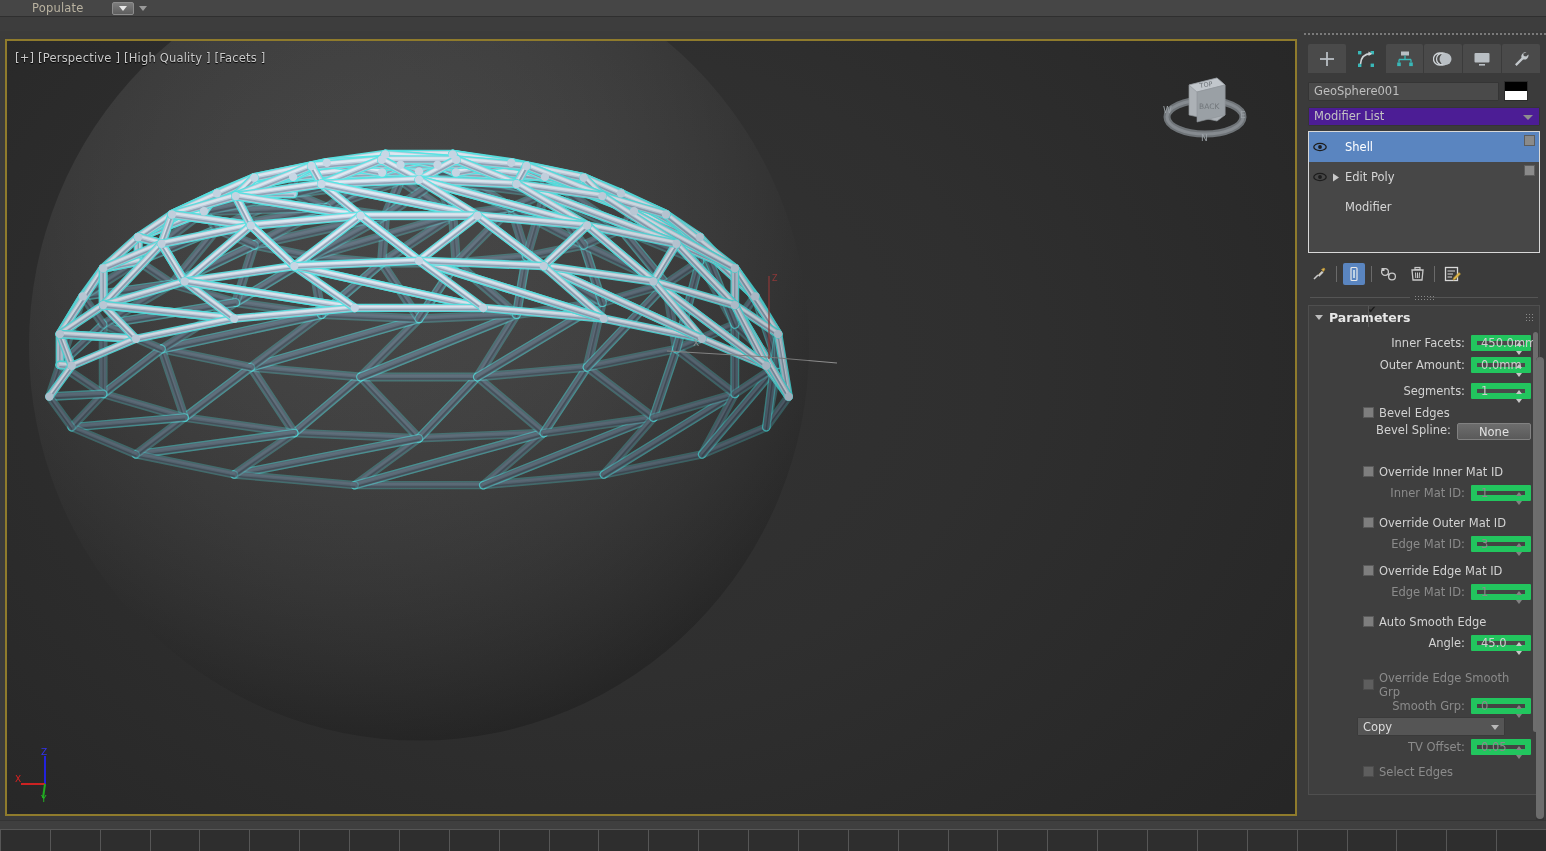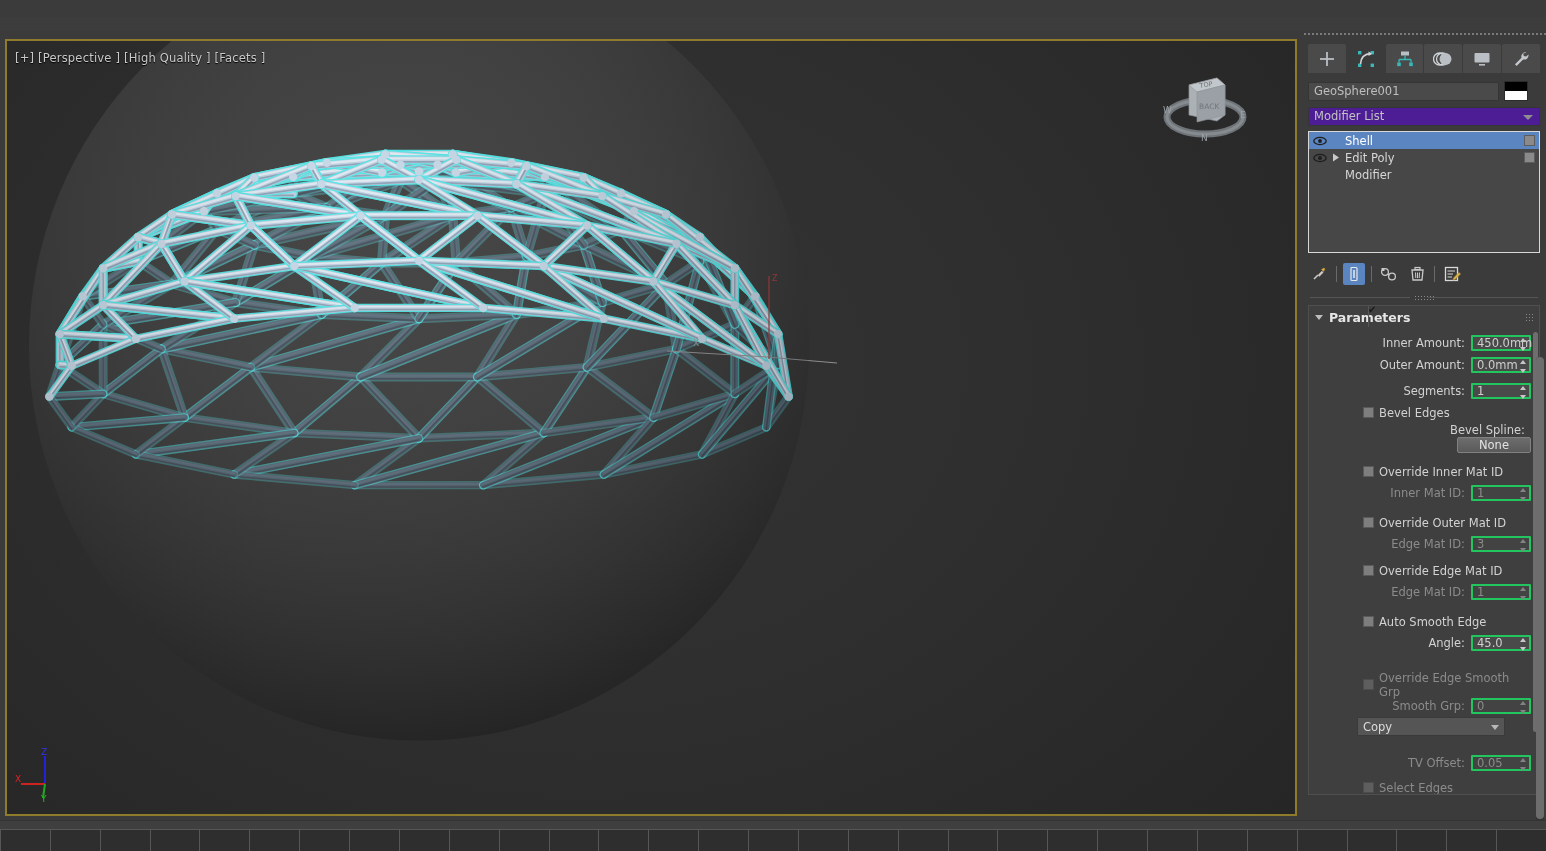--- a/index.html
+++ b/index.html
@@ -104,21 +104,21 @@
   .modlist .arrow {
     position: absolute; right: 6px; top: 7px;
     border-left: 5px solid transparent; border-right: 5px solid transparent; border-top: 5px solid #8e8e8e;
   }
 
   .stack {
     margin: 5px 6px 0 6px; height: 122px; background: #474747;
     border: 1px solid #d8d8d8; overflow: hidden;
   }
   .stack-row {
-    height: 17px; display: flex; align-items: center; font-size: 11.5px; color: #d6d6d6;
+    height: 30px; display: flex; align-items: center; font-size: 11.5px; color: #d6d6d6;
     position: relative; padding-left: 2px;
   }
   .stack-row.sel { background: #5a85c0; color: #ffffff; }
   .stack-eye { width: 18px; display: flex; align-items: center; justify-content: center; }
   .stack-exp { width: 14px; display: flex; align-items: center; justify-content: center; }
   .stack-lbl { padding-left: 2px; }
   .stack-chk {
     position: absolute; right: 4px; top: 3px; width: 11px; height: 11px;
     background: #8a8a8a; border: 1px solid #5d5d5d;
   }
@@ -158,21 +158,21 @@
     position: absolute; right: 6px; top: 7px; width: 8px; height: 9px;
     background-image: radial-gradient(#8a8a8a 40%, transparent 41%);
     background-size: 3px 3px;
   }
   .rollout-body { padding: 4px 8px 0 6px; }
 
   .prow { display: flex; align-items: center; height: 22px; font-size: 11.5px; color: #d2d2d2; }
   .prow.dim { color: #8b8b8b; }
   .plabel { text-align: right; flex: 1; padding-right: 6px; white-space: nowrap; }
   .spin {
-    width: 60px; height: 16px; background: #4a4a4a; border: 2px solid #22c55e;
+    width: 60px; height: 16px; background: #4a4a4a; border: 6px solid #22c55e;
     display: flex; align-items: center; position: relative; border-radius: 1px; text-align: center;
   }
   .spin.dim { background: #434343; }
   .spin .val { padding-left: 4px; font-size: 11.5px; color: #cfcfcf; }
   .spin.dim .val { color: #8b8b8b; }
   .spin .arrows {
     position: absolute; right: 2px; top: 1px; width: 8px; height: 13px;
     display: flex; flex-direction: column; align-items: center; justify-content: space-between;
   }
   .spin .arrows .up { border-left: 3px solid transparent; border-right: 3px solid transparent; border-bottom: 4px solid #c7c7c7; }
@@ -183,21 +183,21 @@
   .chkrow { display: flex; align-items: center; height: 21px; font-size: 11.5px; color: #d2d2d2; padding-left: 48px; }
   .chkrow.dim { color: #8b8b8b; }
   .chk {
     width: 11px; height: 11px; background: #7e7e7e; border: 1px solid #5a5a5a;
     margin-right: 5px; display: flex; align-items: center; justify-content: center;
     flex: none;
   }
   .chk.dim { background: #5e5e5e; border-color: #4c4c4c; }
   .chk .tick { font-size: 10px; color: #1a1a1a; line-height: 1; margin-top: -1px; }
 
-  .btnrow { display: flex; align-items: flex-end; height: 24px; font-size: 11.5px; color: #d2d2d2; flex-direction: column; }
+  .btnrow { display: flex; align-items: flex-start; height: 24px; font-size: 11.5px; color: #d2d2d2; }
   .pbtn {
     width: 74px; height: 17px; background: linear-gradient(#6d6d6d, #5a5a5a);
     border: 1px solid #818181; border-radius: 2px;
     display: flex; align-items: center; justify-content: center;
     color: #e2e2e2; font-size: 11.5px;
   }
   .section-title { font-size: 11.5px; color: #e0e0e0; padding: 8px 0 4px 42px; }
   .combo {
     margin-left: 42px; width: 148px; height: 19px; background: #555555; border: 1px solid #3a3a3a;
     display: flex; align-items: center; padding: 0 5px; color: #dcdcdc; font-size: 11.5px;
@@ -231,20 +231,27 @@
     background: #2e2e2e;
     border-top: 1px solid #565656;
   }
   .tick { position: absolute; top: 0; width: 1px; height: 22px; background: #565656; }
 </style>
 </head>
 <body>
 
 <div id="app">
 
+  <div class="topbar">
+    <div class="populate-label">Populate</div>
+    <div class="populate-btn">
+        <div class="tri"></div>
+      </div>
+    <div class="populate-caret"></div>
+  </div>
   <div class="topbar-strip"></div>
 
   <div class="viewport-wrap">
     <div class="vp-grad"></div>
 
     <svg class="vp-canvas" viewBox="0 0 1288 773" preserveAspectRatio="none">
       <defs>
         <linearGradient id="strutL" x1="0" y1="0" x2="1" y2="1">
           <stop offset="0%" stop-color="#d6e3ef"></stop>
           <stop offset="55%" stop-color="#aec2d8"></stop>
@@ -2083,21 +2090,21 @@
 
     <div class="rollout">
       <div class="rollout-header">
         <span class="tri"></span>
         <span>Parameters</span>
         <span class="grip"></span>
       </div>
       <div class="rollout-body">
 
         <div class="prow">
-          <span class="plabel">Inner Amount:</span>
+          <span class="plabel">Inner Facets:</span>
           <span class="spin">
             <span class="val">450.0mm</span>
             <span class="arrows">
                 <span class="up"></span>
                 <span class="dn"></span>
               </span>
           </span>
         </div>
 
         <div class="prow">
@@ -2209,21 +2216,21 @@
                 <span class="dn"></span>
               </span>
           </span>
         </div>
 
         <div class="combo">
           <span>Copy</span>
           <span class="arrow"></span>
         </div>
 
-        <div class="prow dim" style="margin-top:16px">
+        <div class="prow dim" style="margin-top:0">
           <span class="plabel">TV Offset:</span>
           <span class="spin dim">
             <span class="val">0.05</span>
             <span class="arrows">
                 <span class="up"></span>
                 <span class="dn"></span>
               </span>
           </span>
         </div>
 

